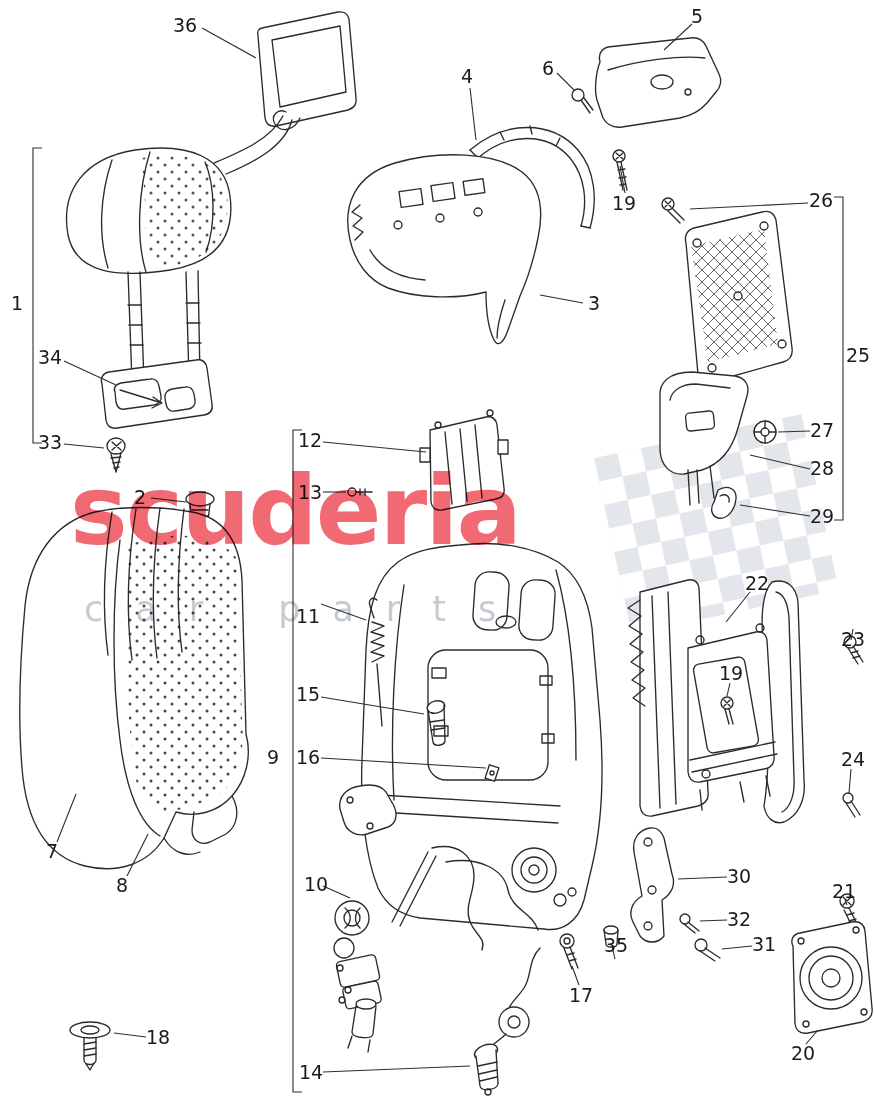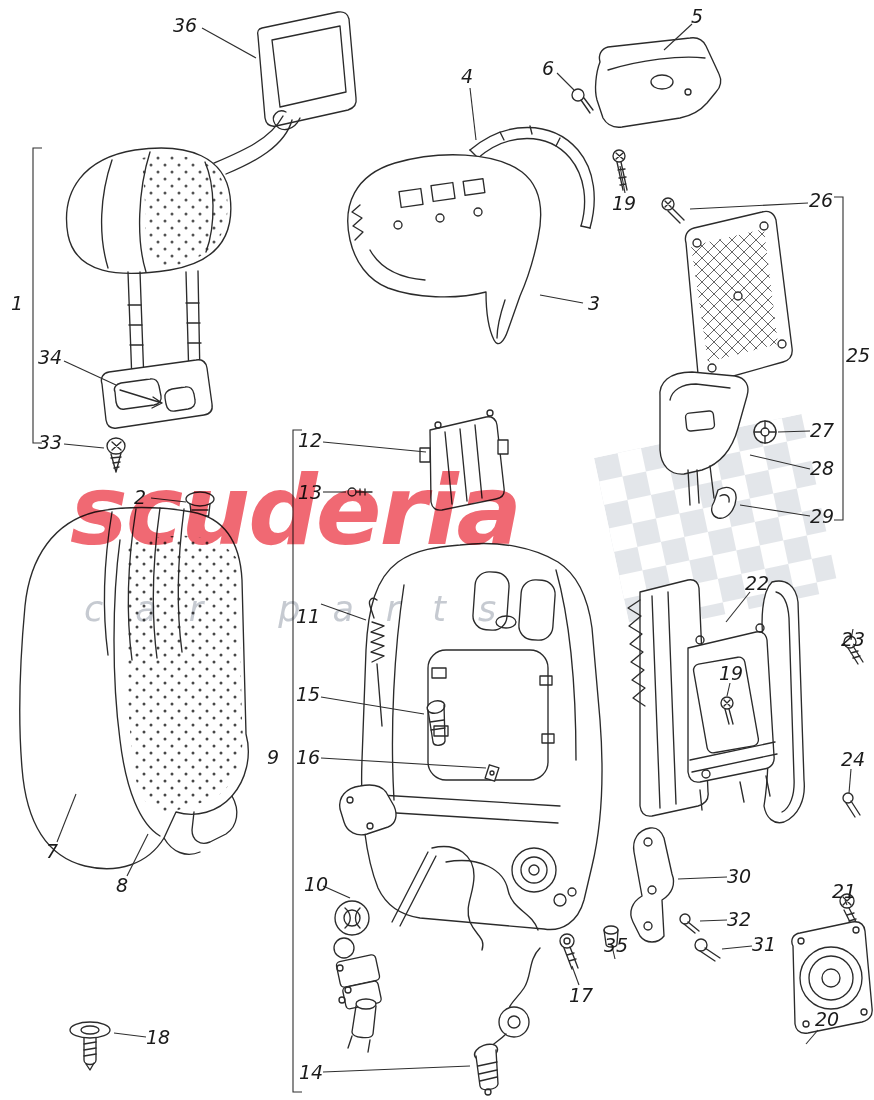--- a/index.html
+++ b/index.html
@@ -5,21 +5,21 @@
   :root{
     --line:#2b2b2b;
     --label:#1b1b1b;
     --accent:#ee5560;
     --subtitle:#c3c8cf;
     --flag:#ccd1d8;
   }
   html,body{margin:0;padding:0;background:#ffffff;}
   .stage{
     position:relative;width:874px;height:1100px;background:#ffffff;
-    overflow:hidden;font-family:"DejaVu Sans",sans-serif;font-style:italic;
+    overflow:hidden;font-family:"DejaVu Sans",sans-serif;
   }
   .layer{position:absolute;left:0;top:0;width:874px;height:1100px;}
   svg.art .ln{fill:none;stroke:var(--line);stroke-width:1.35;stroke-linecap:round;stroke-linejoin:round;}
   svg.art .fw{fill:#ffffff;}
   svg.overlay line, svg.overlay path{stroke:#2e2e2e;stroke-width:1.1;fill:none;}
   .part-label{
     position:absolute;transform:translate(-50%,-50%);
     font-size:19px;color:var(--label);white-space:nowrap;line-height:1;
   }
   .watermark{pointer-events:none;mix-blend-mode:multiply;border-radius:22px;}
@@ -419,21 +419,21 @@
       <div class="part-label" style="left: 52px; top: 851px;">7</div>
       <div class="part-label" style="left: 739px; top: 876px;">30</div>
       <div class="part-label" style="left: 122px; top: 885px;">8</div>
       <div class="part-label" style="left: 316px; top: 884px;">10</div>
       <div class="part-label" style="left: 844px; top: 891px;">21</div>
       <div class="part-label" style="left: 739px; top: 919px;">32</div>
       <div class="part-label" style="left: 764px; top: 944px;">31</div>
       <div class="part-label" style="left: 616px; top: 945px;">35</div>
       <div class="part-label" style="left: 581px; top: 995px;">17</div>
       <div class="part-label" style="left: 158px; top: 1037px;">18</div>
-      <div class="part-label" style="left: 803px; top: 1019px; margin-left: 24px;">20</div>
+      <div class="part-label" style="left: 803px; top: 1053px;">20</div>
       <div class="part-label" style="left: 311px; top: 1072px;">14</div>
     </div>
 
   <div class="layer watermark">
     <div class="wm-title">scuderia</div>
     <div class="wm-subtitle">car parts</div>
   </div>
 
 </div>
 

